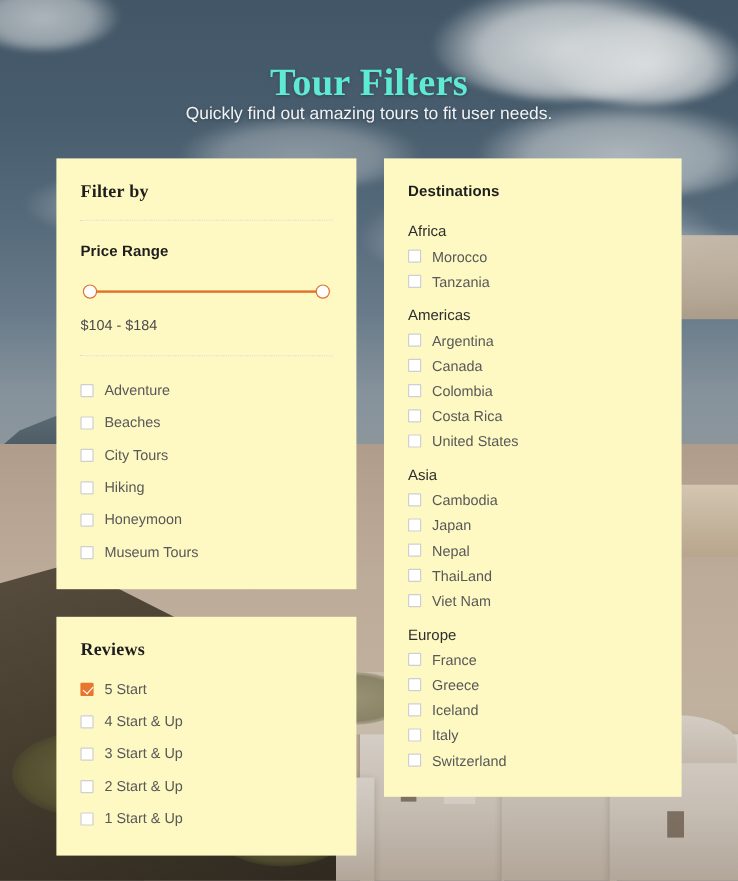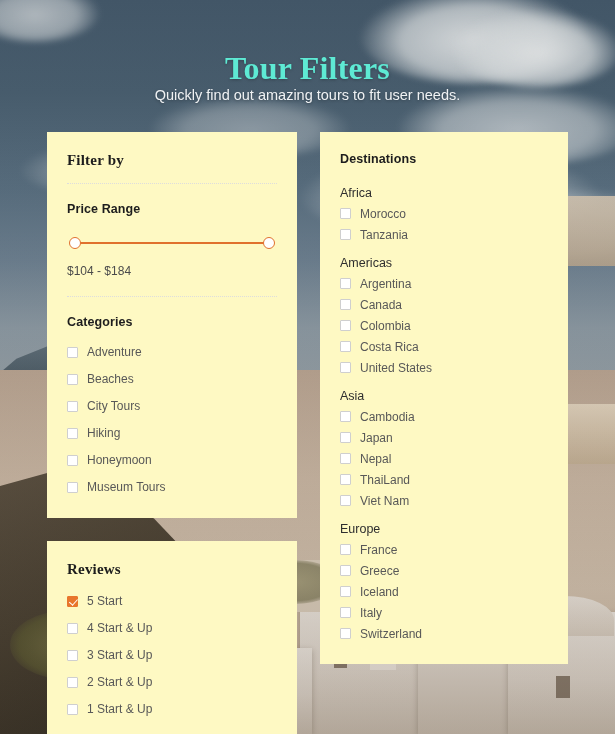--- a/index.html
+++ b/index.html
@@ -309,21 +309,20 @@
       <div class="sect-title">Price Range</div>
       <div class="slider-wrap">
         <div class="slider-track"></div>
         <div class="slider-handle handle-min"></div>
         <div class="slider-handle handle-max"></div>
       </div>
       <div class="price-value">$104 - $184</div>
 
       <hr class="divider" style="margin:18px 0 18px 0;">
 
-      <div class="sect-title">Categories</div>
       <div class="check-list" id="categories-list">
           <div class="check-row">
             <span class="box"></span>
             <span class="check-label">Adventure</span>
           </div>
           <div class="check-row">
             <span class="box"></span>
             <span class="check-label">Beaches</span>
           </div>
           <div class="check-row">

